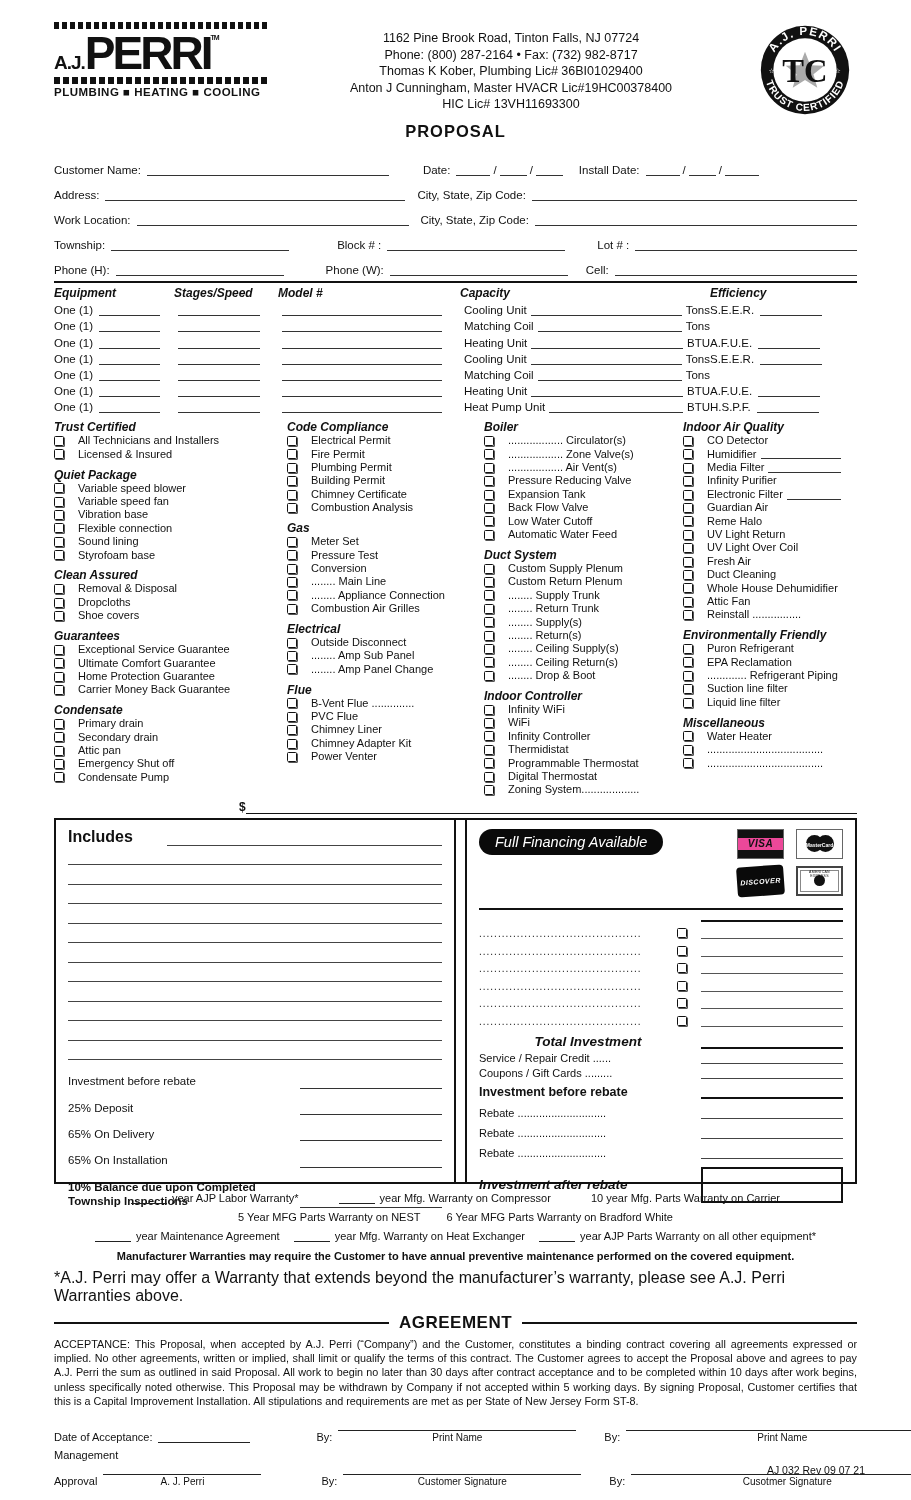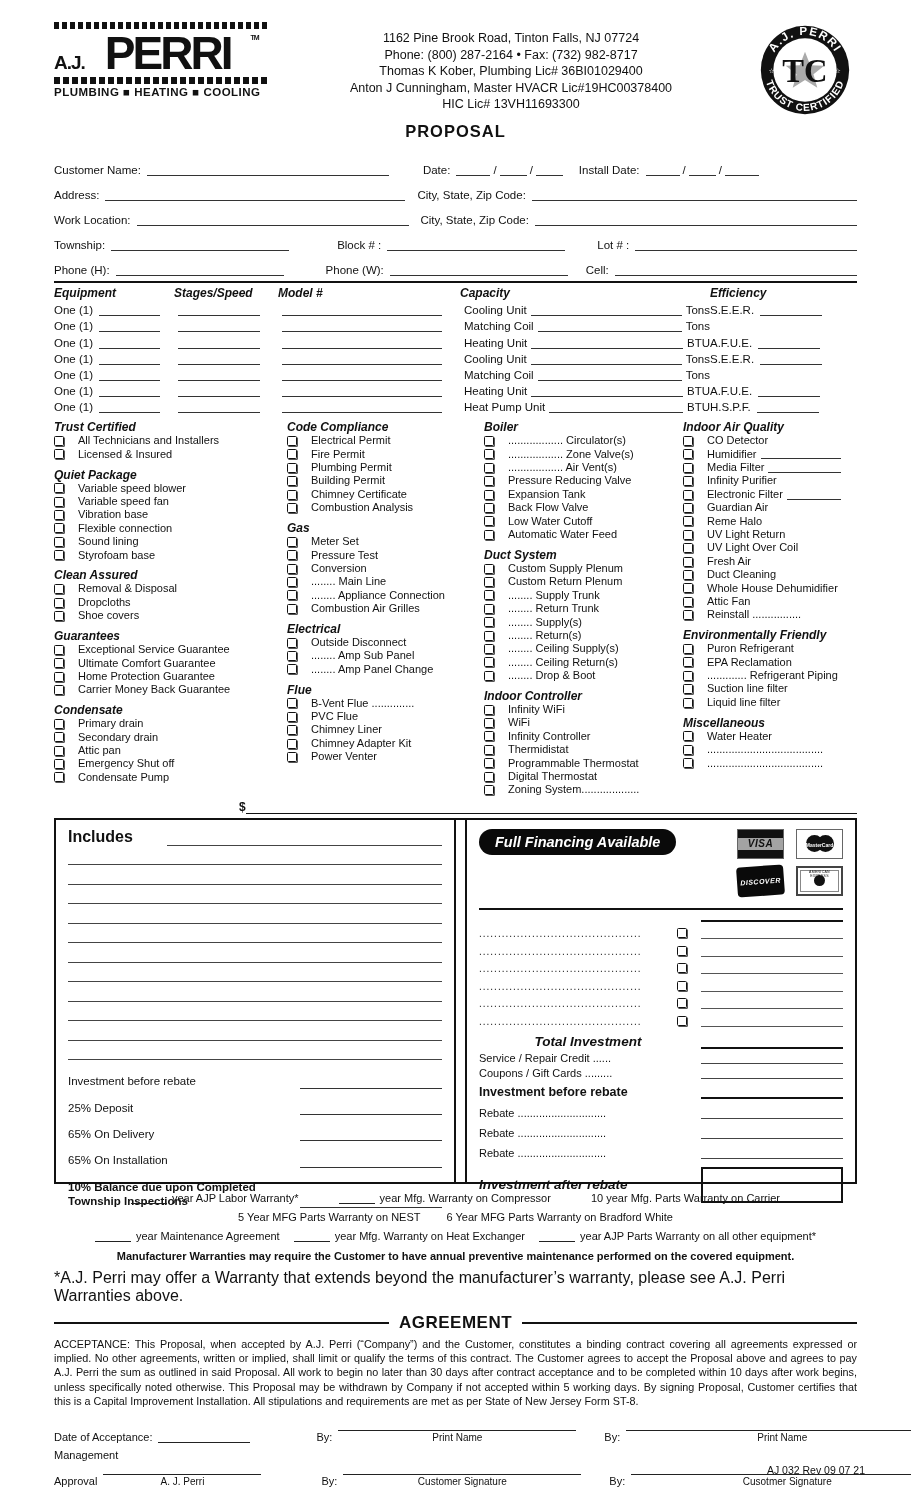--- a/index.html
+++ b/index.html
@@ -6,21 +6,21 @@
   .page {
     width:911px; height:1500px; background:#fff; color:#111;
     font-family:"Liberation Sans","DejaVu Sans",sans-serif;
     position:relative; margin:0 auto; box-sizing:border-box;
     padding:22px 54px 0 54px; overflow:hidden;
   }
   
   .hdr { display:flex; align-items:flex-start; }
   .logo { width:215px; }
   .logo-strip { height:7px; background:repeating-linear-gradient(90deg,#111 0 5px,#fff 5px 8px); margin-bottom:1px; }
-  .logo-word { display:flex; align-items:baseline; font-weight:bold; letter-spacing:-1px; line-height:1;gap:20px; }
+  .logo-word { display:flex; align-items:baseline; font-weight:bold; letter-spacing:-1px; line-height:1; }
   .logo-aj { font-size:19px; }
   .logo-perri { font-size:46px; letter-spacing:-3px; }
   .logo-tm { font-size:7px; align-self:flex-start; margin-top:4px; }
   .logo-strip2 { height:7px; background:repeating-linear-gradient(90deg,#111 0 6px,#fff 6px 9px); margin:1px 0 2px 0; }
   .logo-tag { font-size:11.5px; font-weight:bold; letter-spacing:0.5px; white-space:nowrap; }
   .hdr-center { flex:1; text-align:center; font-size:12.5px; line-height:1.32; padding-top:8px; }
   .proposal-title { text-align:center; font-size:16.5px; font-weight:bold; letter-spacing:1px; margin-top:4px; }
   .badge-wrap { width:104px; display:flex; justify-content:center; }
   
   .cust { margin-top:10px; font-size:11.5px; }
@@ -64,24 +64,24 @@
   .inc-first { display:flex; align-items:flex-end; font-size:16px; font-weight:bold; height:17px; }
   .inc-first .ln { flex:1; margin-left:34px; border-bottom:1.6px solid #444; }
   .inc-line { height:18.5px; border-bottom:1.6px solid #444; }
   .sched { margin-top:14px; font-size:11.5px; }
   .sched-row { display:flex; align-items:flex-end; margin-top:12px; }
   .sched-row .slab { width:222px; line-height:1.25; }
   .sched-row.bold .slab { font-weight:bold; }
   .sched-row .ln { flex:1; border-bottom:1.6px solid #333; max-width:142px; margin-left:auto; }
   
   .fin-top { display:flex; align-items:flex-start; }
-  .fin-badge { background:#0a0a0a; color:#fff; font-weight:bold; font-style:italic; font-size:14.5px; padding:5px 16px; border-radius:13px; white-space:nowrap; }
+  .fin-badge { background:#0a0a0a; color:#fff; font-weight:normal; font-style:italic; font-size:14.5px; padding:5px 16px; border-radius:13px; white-space:nowrap; }
   .cards { margin-left:auto; display:grid; grid-template-columns:47px 47px; gap:7px 12px; }
   .card { width:47px; height:30px; box-sizing:border-box; position:relative; overflow:hidden; }
-  .card-visa { border:1px solid #666; background:#a3a3a3; }
+  .card-visa { border:1px solid #666; background:#ec4899; }
   .card-visa .band { position:absolute; left:0; right:0; height:8px; background:#111; }
   .card-visa .bt { top:0; } .card-visa .bb { bottom:0; }
   .card-visa .vtxt { position:absolute; top:8px; left:0; right:0; text-align:center; font-size:10px; font-weight:bold; font-style:italic; letter-spacing:0.5px; }
   .card-mc { border:1px solid #666; background:#fff; display:flex; align-items:center; justify-content:center; }
   .card-mc .c { width:17px; height:17px; border-radius:50%; background:#111; }
   .card-mc .c2 { margin-left:-6px; }
   .card-mc .mtxt { position:absolute; width:100%; text-align:center; font-size:5px; color:#fff; font-weight:bold; top:12px; }
   .card-disc { background:#0a0a0a; border-radius:4px; display:flex; align-items:center; justify-content:center; color:#fff; font-weight:bold; font-style:italic; font-size:7px; letter-spacing:0.5px; transform:rotate(-4deg); }
   .card-amex { border:2px solid #444; background:#fff; display:flex; align-items:center; justify-content:center; }
   .card-amex .inner { width:37px; height:20px; border:1px solid #888; display:flex; align-items:center; justify-content:center; position:relative; }

